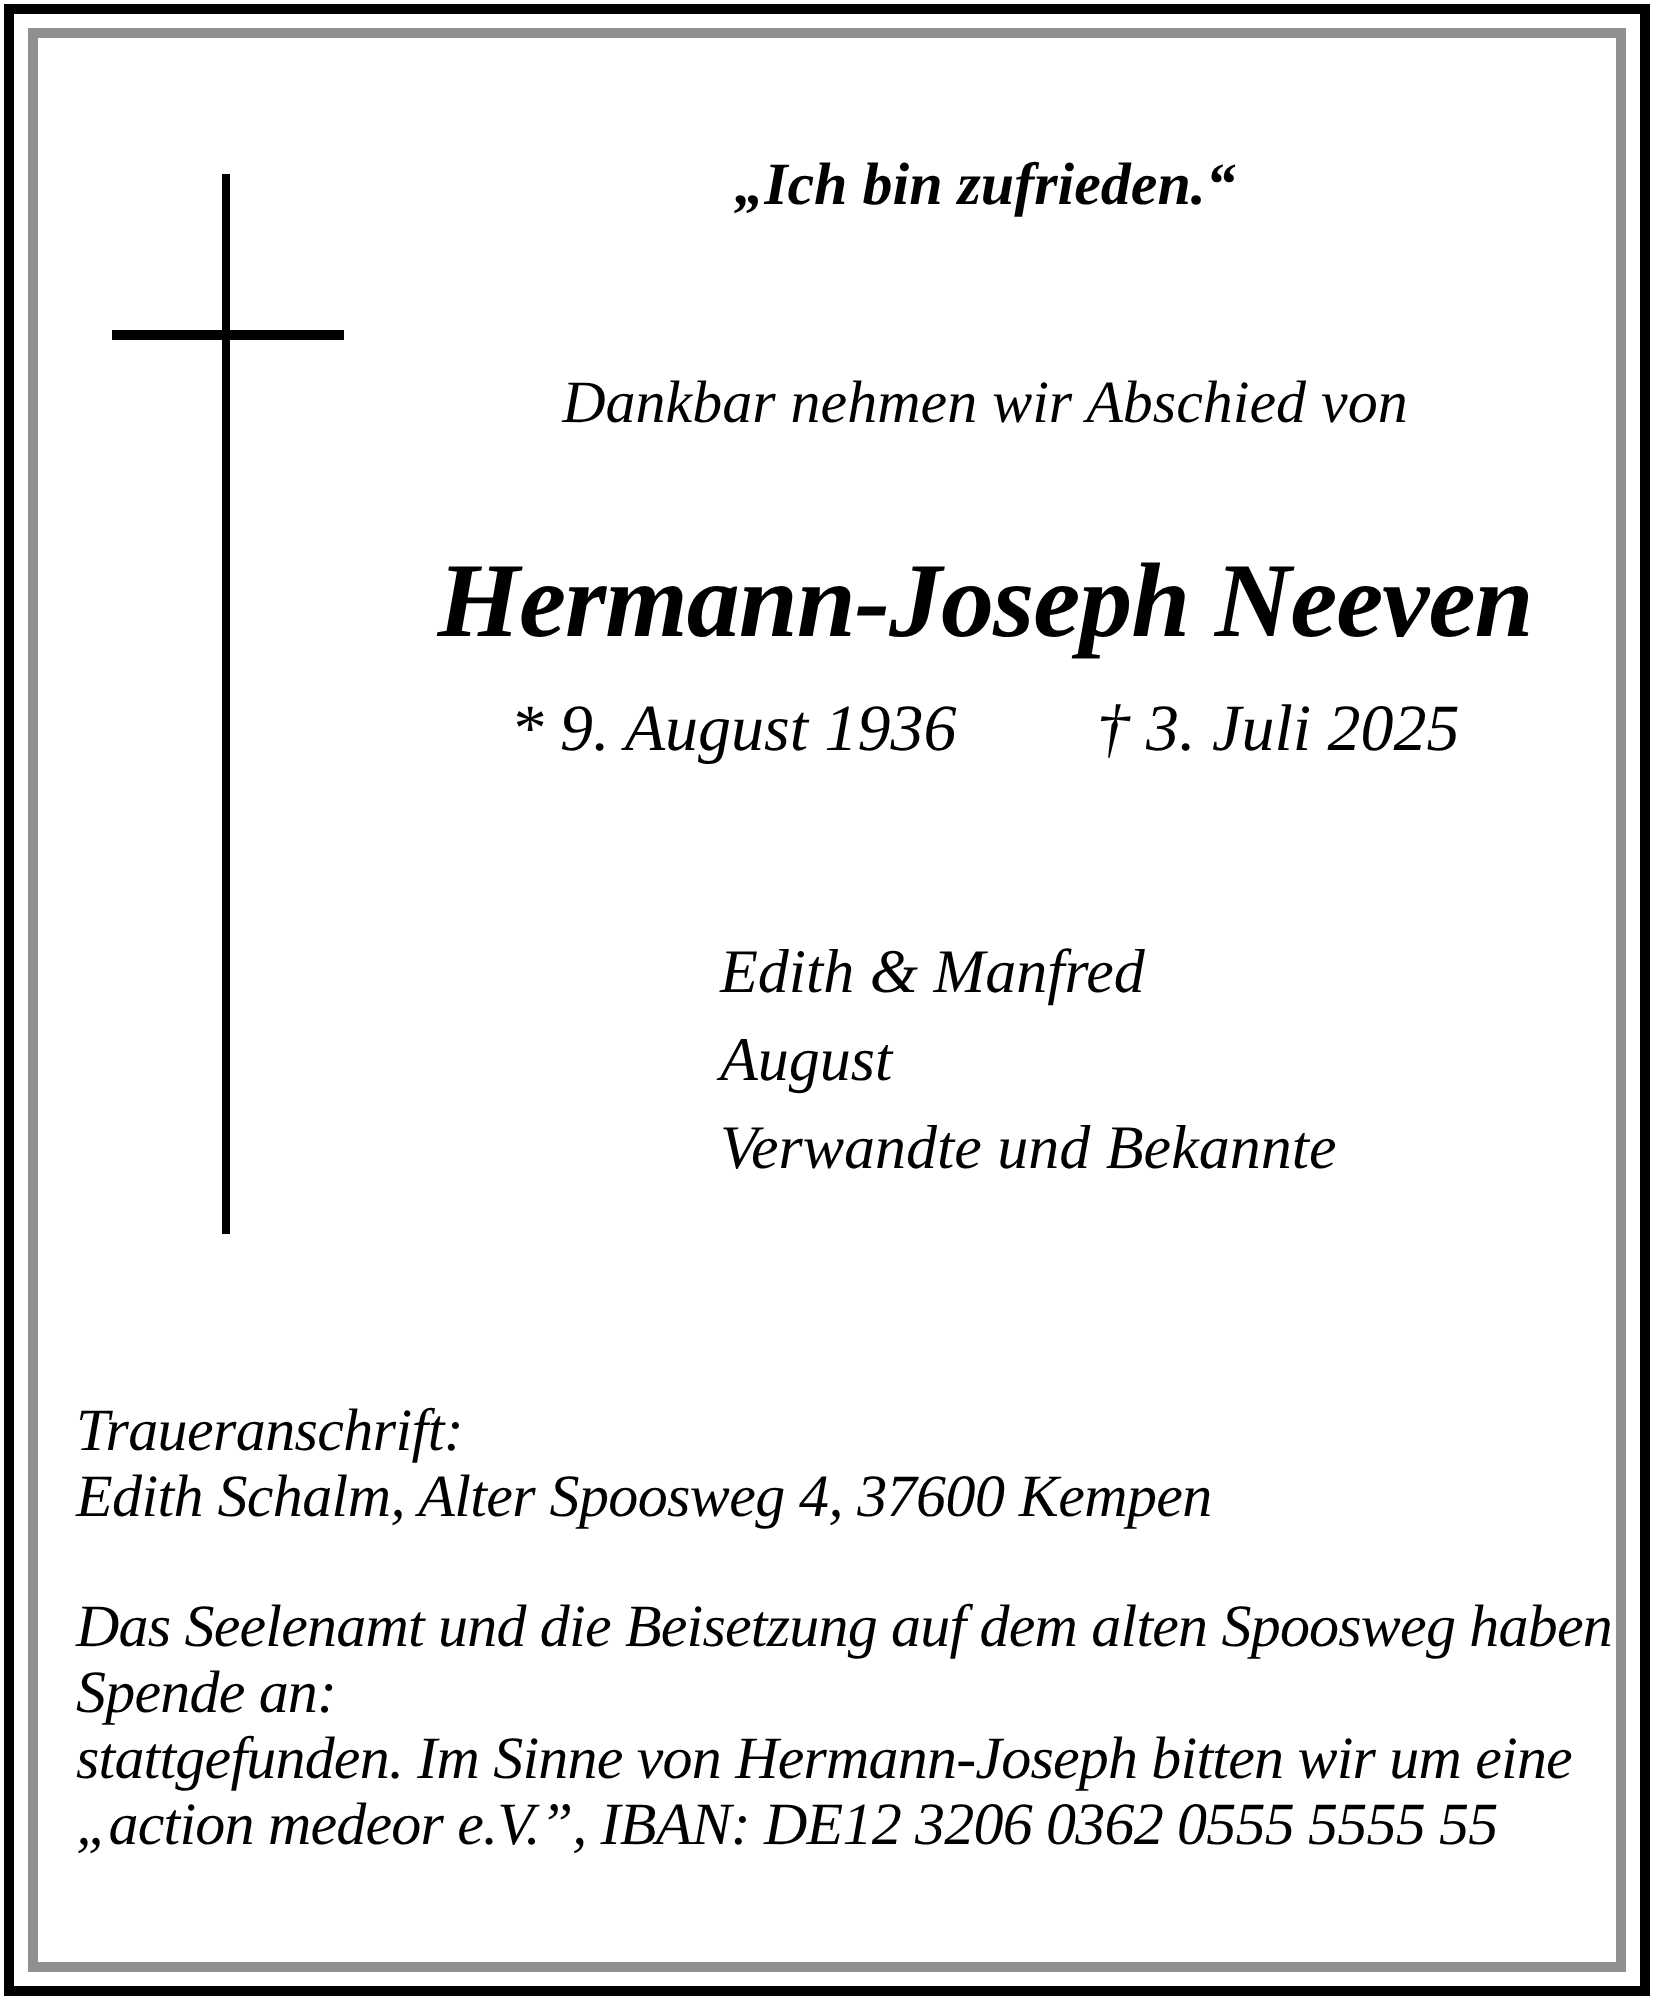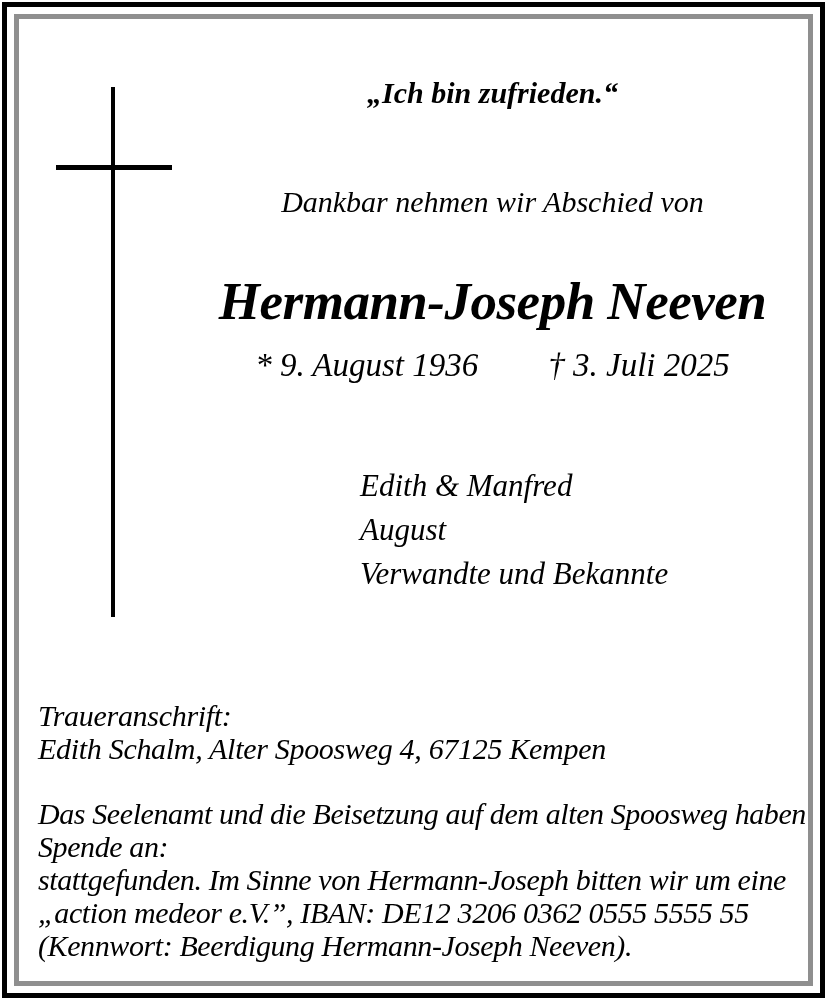--- a/index.html
+++ b/index.html
@@ -86,22 +86,21 @@
 </div>
 
 <div class="mourners">
   <div>Edith &amp; Manfred</div>
   <div>August</div>
   <div>Verwandte und Bekannte</div>
 </div>
 
 <div class="address-block">
   <div>Traueranschrift:</div>
-  <div>Edith Schalm, Alter Spoosweg 4, 67125 Kempen</div>
+  <div>Edith Schalm, Alter Spoosweg 4, 37600 Kempen</div>
 </div>
 
 <div class="announcement-block">
   <div>Das Seelenamt und die Beisetzung auf dem alten Spoosweg haben</div>
   <div>Spende an:</div>
   <div>stattgefunden. Im Sinne von Hermann-Joseph bitten wir um eine</div>
   <div>„action medeor e.V.”, IBAN: DE12 3206 0362 0555 5555 55</div>
-  <div>(Kennwort: Beerdigung Hermann-Joseph Neeven).</div>
 </div>
 
 </body></html>

